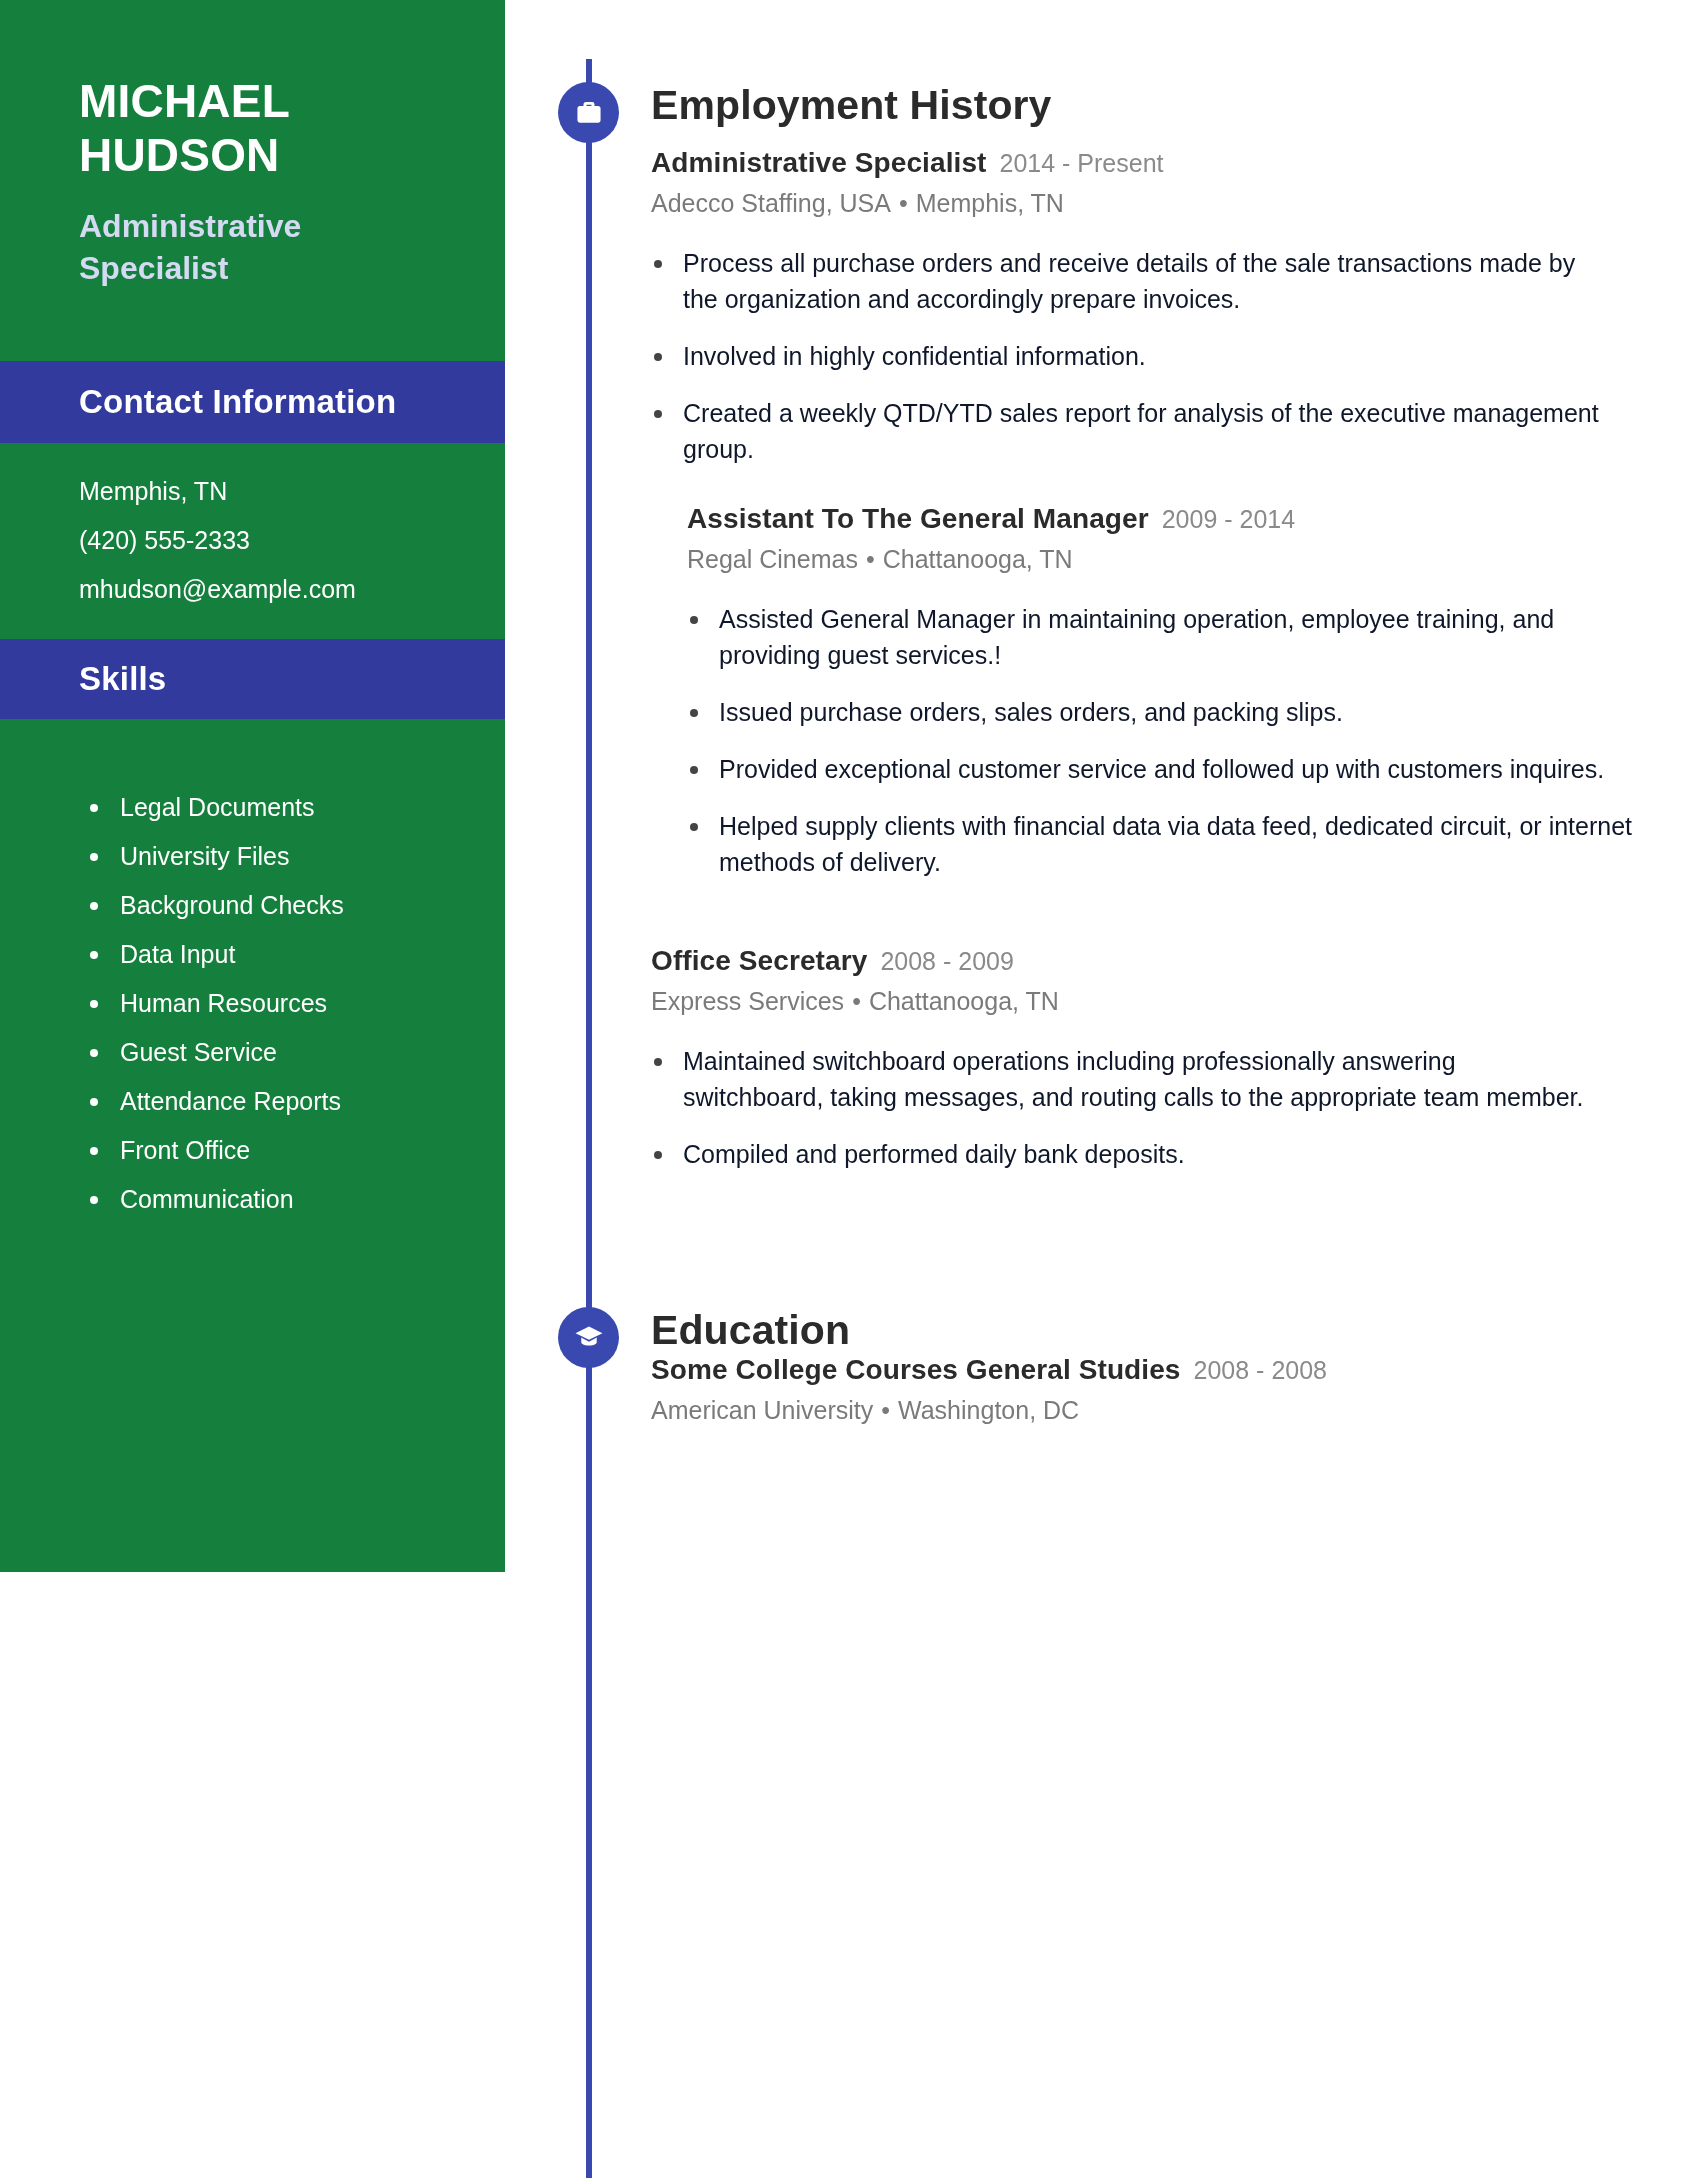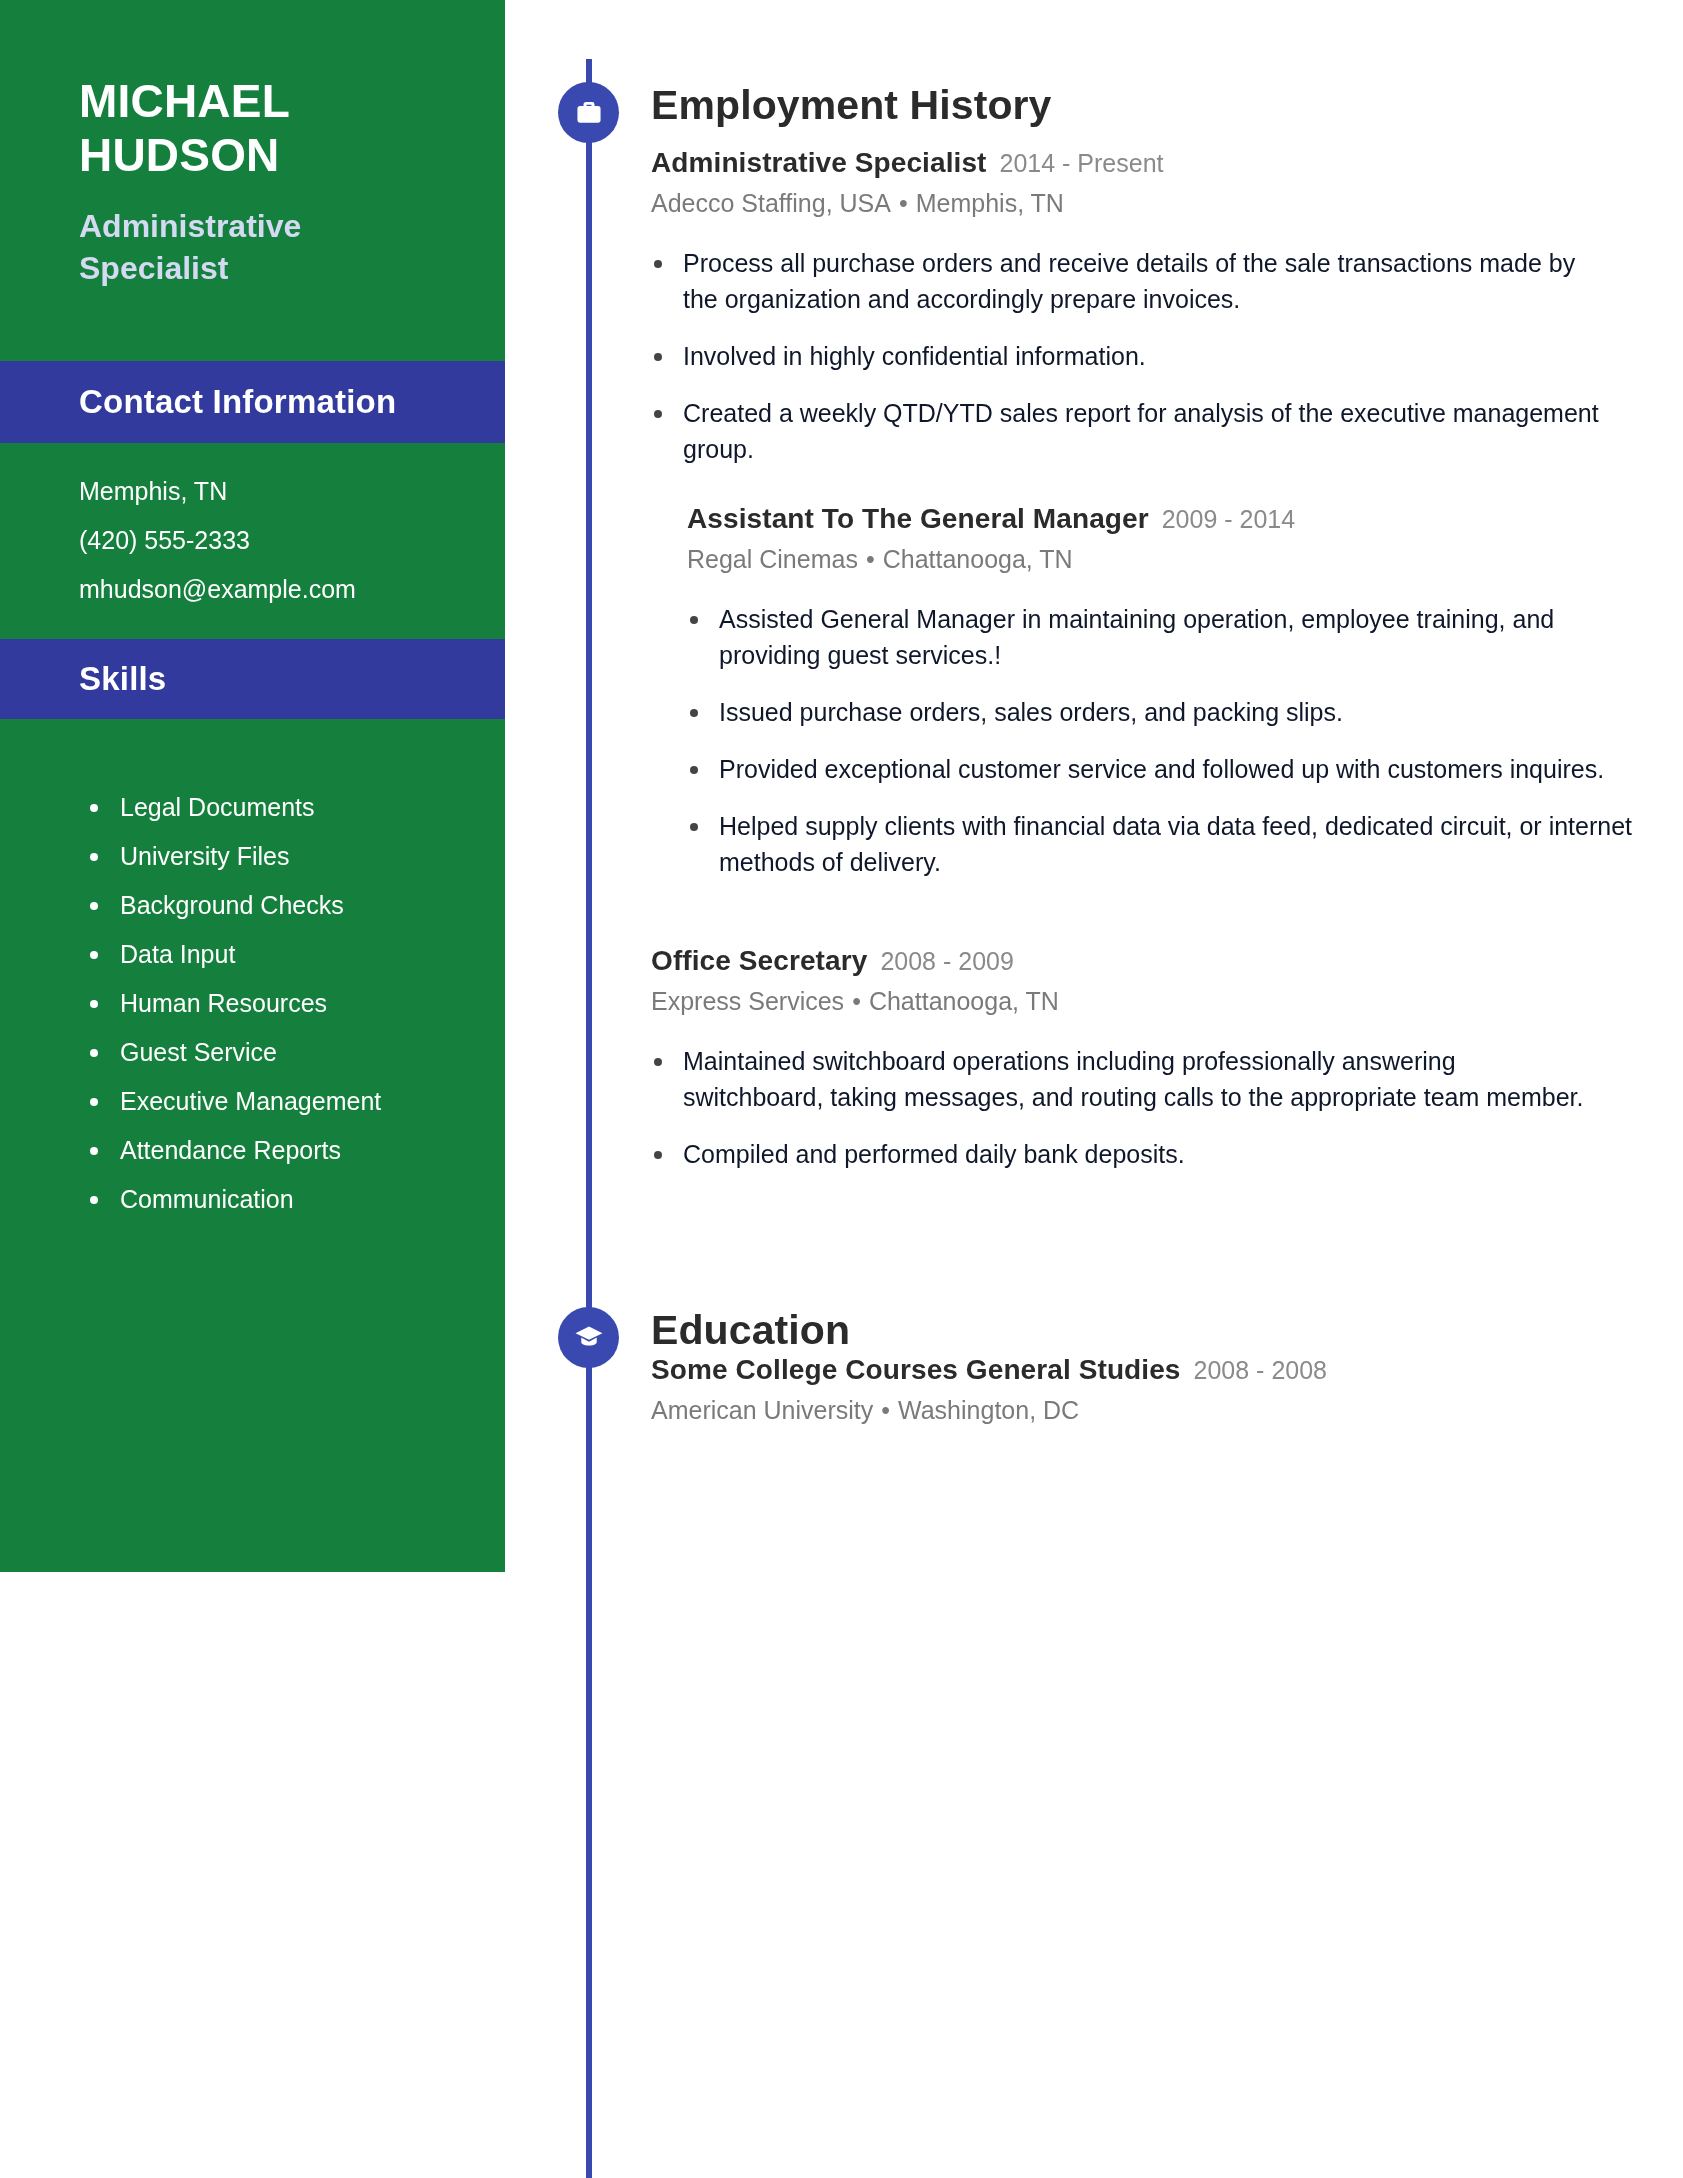--- a/index.html
+++ b/index.html
@@ -245,22 +245,22 @@
       <span class="bar-title">Skills</span>
     </div>
 
     <ul class="skills-list">
       <li>Legal Documents</li>
       <li>University Files</li>
       <li>Background Checks</li>
       <li>Data Input</li>
       <li>Human Resources</li>
       <li>Guest Service</li>
-      <li>Executive Management</li>
       <li>Attendance Reports</li>
+      <li>Front Office</li>
       <li>Communication</li>
     </ul>
 
   </aside>
 
   <div class="timeline-line"></div>
 
   <div class="tl-node" id="node-employment">
     <svg width="30" height="30" viewBox="0 0 24 24" aria-hidden="true">
       <path fill="#ffffff" d="M9.5 3.2h5a1.9 1.9 0 0 1 1.9 1.9v1.3h2.9c1.1 0 1.95.85 1.95 1.95v9.5c0 1.1-.85 1.95-1.95 1.95H4.7A1.93 1.93 0 0 1 2.75 17.85v-9.5c0-1.1.85-1.95 1.95-1.95h2.9V5.1c0-1.05.85-1.9 1.9-1.9zm.55 3.2h3.9V5.35h-3.9V6.4z"></path>

